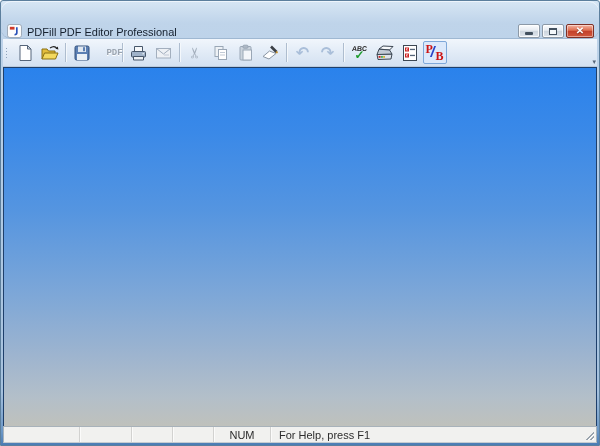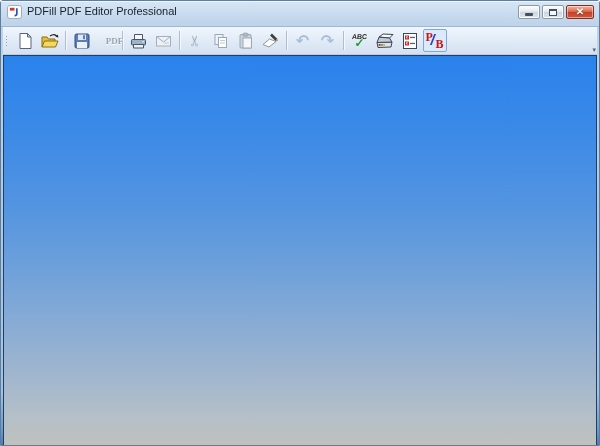--- a/index.html
+++ b/index.html
@@ -2,22 +2,22 @@
 <html><head>
 <meta charset="utf-8">
 <style>
   html,body{margin:0;padding:0;}
   body{width:600px;height:446px;overflow:hidden;font-family:"Liberation Sans",sans-serif;
        background:#fff;-webkit-font-smoothing:antialiased;}
   .window{width:600px;height:446px;box-sizing:border-box;border:1px solid #5c7f9d;
     border-radius:3px 3px 0 0;display:flex;flex-direction:column;
     background:linear-gradient(180deg,#d7e6f4 0px,#bfd4ea 22px,#b2cbe4 40%,#a5c1de 88%,#6b97c6 97%,#4a7cb4 100%);}
   
-  .titlebar{height:21px;flex:0 0 21px;display:flex;align-items:flex-start;padding:4px 5px 0 6px;
-    border-bottom:1px solid #9fb8d2;box-shadow:inset 0 1px 0 #eef5fc;}
+  .titlebar{height:21px;flex:0 0 21px;display:flex;align-items:flex-end;padding:16px 5px 0 6px;
+    border-bottom:1px solid #9fb8d2;box-shadow:inset 0 1px 0 #eef5fc;border-radius:10px;}
   .app-icon{width:15px;height:14px;flex:0 0 15px;}
   .title-text{font-size:11px;color:#15202e;margin-left:5px;white-space:nowrap;}
   .win-controls{margin-left:auto;display:flex;gap:2px;}
   .win-btn{width:22px;height:14px;box-sizing:border-box;border:1px solid #8c99a7;border-radius:2px;
     background:linear-gradient(180deg,#fdfeff,#e6ebf1 45%,#ccd5de 50%,#dfe5ec);
     box-shadow:inset 0 0 0 1px rgba(255,255,255,.8);
     display:flex;align-items:center;justify-content:center;cursor:pointer;}
   .win-btn .bar{width:8px;height:3px;background:#42505e;margin-top:4px;border-radius:1px;}
   .win-btn .box{width:8px;height:7px;box-sizing:border-box;border:1px solid #42505e;border-top-width:2px;background:#f4f8fb;}
   .win-btn.close{width:28px;border-color:#7e3026;color:#fff;font-weight:bold;font-size:10px;line-height:1;
@@ -36,21 +36,21 @@
     background:linear-gradient(180deg,#f1f6fc,#e0eaf6 55%,#d4e1f1);
     border-bottom:1px solid #bccbdd;position:relative;}
   .tb-btn{width:24px;height:23px;display:flex;align-items:center;justify-content:center;
     margin:0 0.5px;border-radius:2px;cursor:pointer;position:relative;}
   .tb-btn.framed{border:1px solid #7fa8d9;background:#dcE9fb;box-sizing:border-box;}
   .tb-sep{width:1px;height:19px;background:#aebdcf;box-shadow:1px 0 0 #f4f8fc;margin:0 3px;}
   .glyph{font-family:"DejaVu Sans",sans-serif;line-height:1;}
   .glyph.cut{font-size:15px;color:#a3aebc;transform:rotate(-90deg);}
   .glyph.arrow{font-size:16px;font-weight:bold;color:#a9bed9;}
   .pdf-label{font-size:9px;font-weight:bold;color:#9aa4b0;letter-spacing:0;
-    font-family:Liberation Serif, serif;text-shadow:0 1px 0 #fff;padding-left:16px;}
+    font-family:Liberation Mono, monospace;text-shadow:0 1px 0 #fff;padding-left:16px;}
   .abc-wrap{display:flex;flex-direction:column;align-items:center;line-height:1;}
   .abc-top{font-size:7px;font-weight:bold;color:#2b2b2b;transform:skewX(-6deg);}
   .abc-check{font-size:12px;font-weight:bold;color:#1d9b2c;margin-top:-3px;}
   .pb-wrap{width:18px;height:18px;position:relative;}
   .pb-p{position:absolute;top:-2px;left:0;color:#cc1414;font-weight:bold;font-size:12px;font-family:"Liberation Serif",serif;}
   .pb-slash{position:absolute;top:-1px;left:5px;color:#2743c8;font-size:15px;font-weight:bold;font-style:italic;}
   .pb-b{position:absolute;bottom:-2px;right:0;color:#cc1414;font-weight:bold;font-size:12px;font-family:"Liberation Serif",serif;}
   .tb-overflow{position:absolute;right:1px;bottom:1px;font-size:7px;color:#55657a;line-height:1;cursor:pointer;}
   
   .workspace{flex:1 1 auto;margin:0 2px;border:1px solid #1e3f6b;border-bottom:none;
@@ -222,14 +222,23 @@
         <span class="pb-slash">/</span>
         <span class="pb-b">B</span>
       </span>
     </div>
 
     <span class="tb-overflow">▾</span>
   </div>
 
   <div class="workspace"></div>
 
+  <div class="statusbar">
+    <div class="sb-pane" style="width:75px"></div>
+    <div class="sb-pane" style="width:51px"></div>
+    <div class="sb-pane" style="width:40px"></div>
+    <div class="sb-pane" style="width:40px"></div>
+    <div class="sb-pane" style="width:56px">NUM</div>
+    <div class="sb-pane help">For Help, press F1</div>
+    <div class="sb-grip"></div>
+  </div>
 
 </div>
 
 </body></html>

